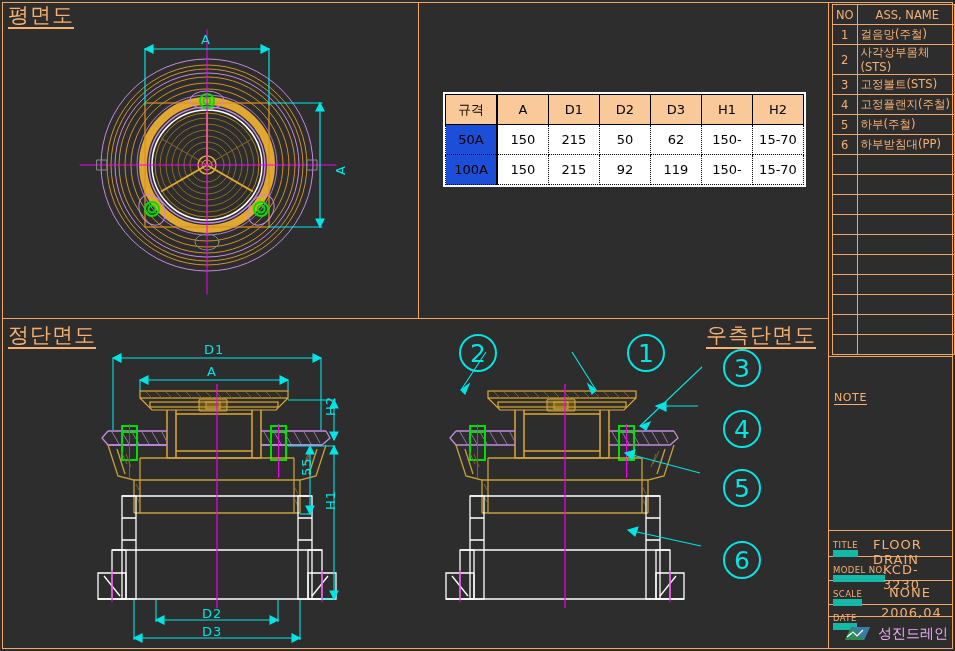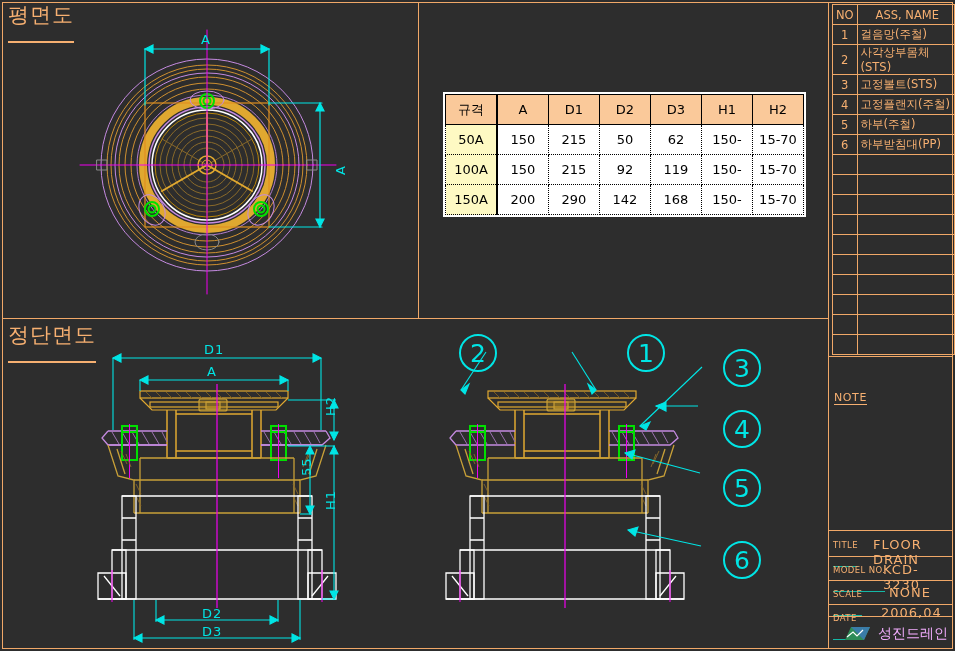--- a/index.html
+++ b/index.html
@@ -6,43 +6,43 @@
   body{width:955px;height:651px;overflow:hidden;
        font-family:"DejaVu Sans","Liberation Sans",sans-serif;}
   #sheet{position:relative;width:955px;height:651px;background:#2d2d2d;}
   .abs{position:absolute;}
   
   .fr{position:absolute;background:#f0a868;}
   .hline{height:1px;}
   .vline{width:1px;}
   
   .viewtitle{position:absolute;color:#f7b071;font-size:21px;letter-spacing:1px;
-             border-bottom:2px solid #f7b071;padding-bottom:15px;line-height:1.05;
+             border-bottom:2px solid #f7b071;padding-bottom:1px;line-height:1.05;
              white-space:nowrap;}
   
   #spec{position:absolute;left:443px;top:92px;border:2px solid #ffffff;background:#ffffff;
         border-collapse:collapse;}
   #spec table{border-collapse:collapse;}
   #spec th,#spec td{border:1px dotted #000;font-size:13px;color:#000;
         text-align:center;height:27px;font-family:"DejaVu Sans",sans-serif;}
   #spec th{background:#fac99a;border:1px solid #000;font-weight:normal;}
   #spec th.k,#spec td.k{border-right:2px solid #000;}
-  #spec td.k{background:#fef9c3;text-align:center;}
+  #spec td.k{background:#1d4ed8;text-align:center;}
   #spec th.w{width:48px;}
   
   .ptbl{position:absolute;border-collapse:collapse;}
   .ptbl td,.ptbl th{border:1px solid #f0a868;color:#f7b071;font-size:11.5px;
         height:19px;font-weight:normal;padding:0;}
   .ptbl .no{width:24px;text-align:center;}
   .ptbl .nm{width:98px;padding-left:3px;text-align:left;}
   .ptbl .hdr{text-align:center;margin-left:48px;}
   
   .tb{position:absolute;color:#f7b071;}
-  .tblbl{font-size:8.5px;border-bottom:1px solid #14b8a6;display:inline-block;
-         letter-spacing:.4px;padding-bottom:16px;}
+  .tblbl{font-size:8.5px;border-bottom:7px solid #14b8a6;display:inline-block;
+         letter-spacing:.4px;padding-bottom:0px;}
   .tbval{font-size:13px;letter-spacing:1px;}
   .note{position:absolute;color:#f7b071;font-size:11px;border-bottom:1px solid #f7b071;
         letter-spacing:.6px;}
   .logo-txt{color:#f0abfc;font-size:14px;letter-spacing:0px;}
   
   .balloon{position:absolute;width:38px;height:38px;border:2px solid #00e5e5;
            border-radius:50%;color:#00e5e5;font-size:25px;line-height:36px;
            text-align:center;box-sizing:border-box;}
   
   .dim{position:absolute;color:#00e5e5;font-size:13px;letter-spacing:1px;}
@@ -58,20 +58,21 @@
   <div class="fr vline" style="left:2px;top:2px;height:647px;"></div>
   <div class="fr hline" style="left:2px;top:2px;width:951px;"></div>
   <div class="fr hline" style="left:2px;top:648px;width:951px;"></div>
   <div class="fr vline" style="left:952px;top:2px;height:647px;"></div>
   <div class="fr hline" style="left:2px;top:318px;width:826px;"></div>
   <div class="fr vline" style="left:418px;top:2px;height:316px;"></div>
   <div class="fr vline" style="left:828px;top:2px;height:647px;"></div>
 
   <div class="viewtitle" style="left:8px;top:4px;">평면도</div>
   <div class="viewtitle" style="left:8px;top:324px;">정단면도</div>
+  <div class="viewtitle" style="left:706px;top:324px;">우측단면도</div>
 
   <svg width="420" height="316" viewBox="0 0 420 316" style="left:0;top:2px;">
     <g fill="none" stroke-linecap="round">
 
       <circle cx="207" cy="163" r="106" stroke="#c48ae0" stroke-width="1"></circle>
       <circle cx="207" cy="163" r="100" stroke="#cf9030" stroke-width="1"></circle>
       <circle cx="207" cy="163" r="96" stroke="#cf9030" stroke-width="1"></circle>
       <circle cx="207" cy="163" r="92" stroke="#c48ae0" stroke-width="1"></circle>
       <circle cx="207" cy="163" r="88" stroke="#cf9030" stroke-width="1"></circle>
       <circle cx="207" cy="163" r="82" stroke="#cf9030" stroke-width="1"></circle>
@@ -172,29 +173,20 @@
           <td>62</td>
           <td>150-</td>
           <td>15-70</td>
         </tr>
         <tr>
           <td class="k">100A</td>
           <td>150</td>
           <td>215</td>
           <td>92</td>
           <td>119</td>
-          <td>150-</td>
-          <td>15-70</td>
-        </tr>
-        <tr>
-          <td class="k">150A</td>
-          <td>200</td>
-          <td>290</td>
-          <td>142</td>
-          <td>168</td>
           <td>150-</td>
           <td>15-70</td>
         </tr>
       </tbody>
     </table>
   </div>
 
   <svg width="418" height="333" viewBox="0 0 418 333" style="left:0;top:318px;">
     <g fill="none">
 

